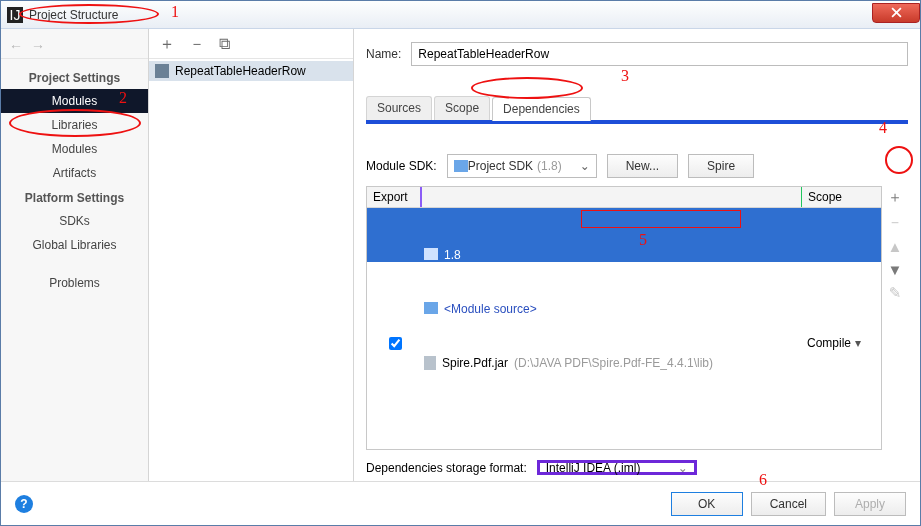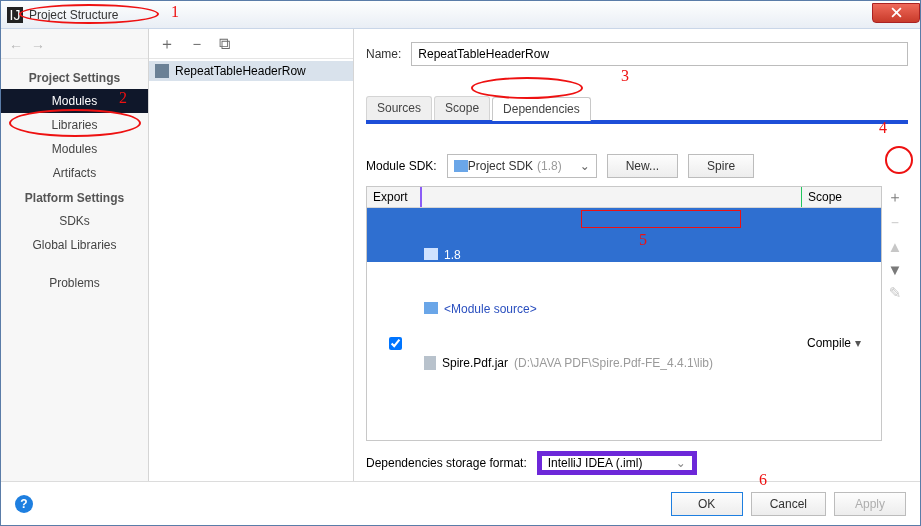--- a/index.html
+++ b/index.html
@@ -58,21 +58,21 @@
   .deprow .scope { width:80px; padding:0 6px; display:flex; align-items:flex-end; gap:4px;}
   .foldericon { width:14px;height:12px; background:#6aa6e8; }
   .deprow.hl .foldericon { background:#cfe2ff; }
   .jaricon { width:12px;height:14px; background:#b8c2cc; }
   .dim { color:#9a9a9a; }
   .link { color:#2a4fbf; }
   .sidebtns { width:26px; display:flex; flex-direction:column; align-items:center; padding-top:2px; gap:6px; color:#7a7a7a;}
   .sidebtns span { font-size:15px; cursor:default; }
   
   .storagerow { display:flex; align-items:center; gap:10px; padding:10px 0 6px;}
-  .storagerow select, .storagesel { height:24px; border:5px solid #6d28d9; background:#fff; padding:0 6px; width:160px; display:flex;}
+  .storagerow select, .storagesel { height:15px; border:3px solid #6d28d9; background:#fff; padding:0 6px; width:160px; display:flex;align-items:center;}
   .storagesel .chev{margin-left:auto;color:#888;}
   
   .bottombar { height:44px; border-top:1px solid #dcdcdc; display:flex; align-items:center; padding:0 14px; gap:8px; }
   .bottombar .help { width:18px;height:18px; border-radius:50%; background:#1e7fe0; color:#fff; display:flex;align-items:center;justify-content:center; font-weight:bold; margin-right:auto;}
   .bottombar .btn { min-width:72px; padding:0 18px;}
   .bottombar .btn.primary { border:1px solid #1e7fe0; }
   .bottombar .btn.disabled { color:#aeaeae;text-align:center; }
   
   .anno { position:absolute; border:2px solid #e11; border-radius:50%; pointer-events:none;}
   .annoN { position:absolute; color:#e11; font-size:16px; font-family: serif; pointer-events:none;}

